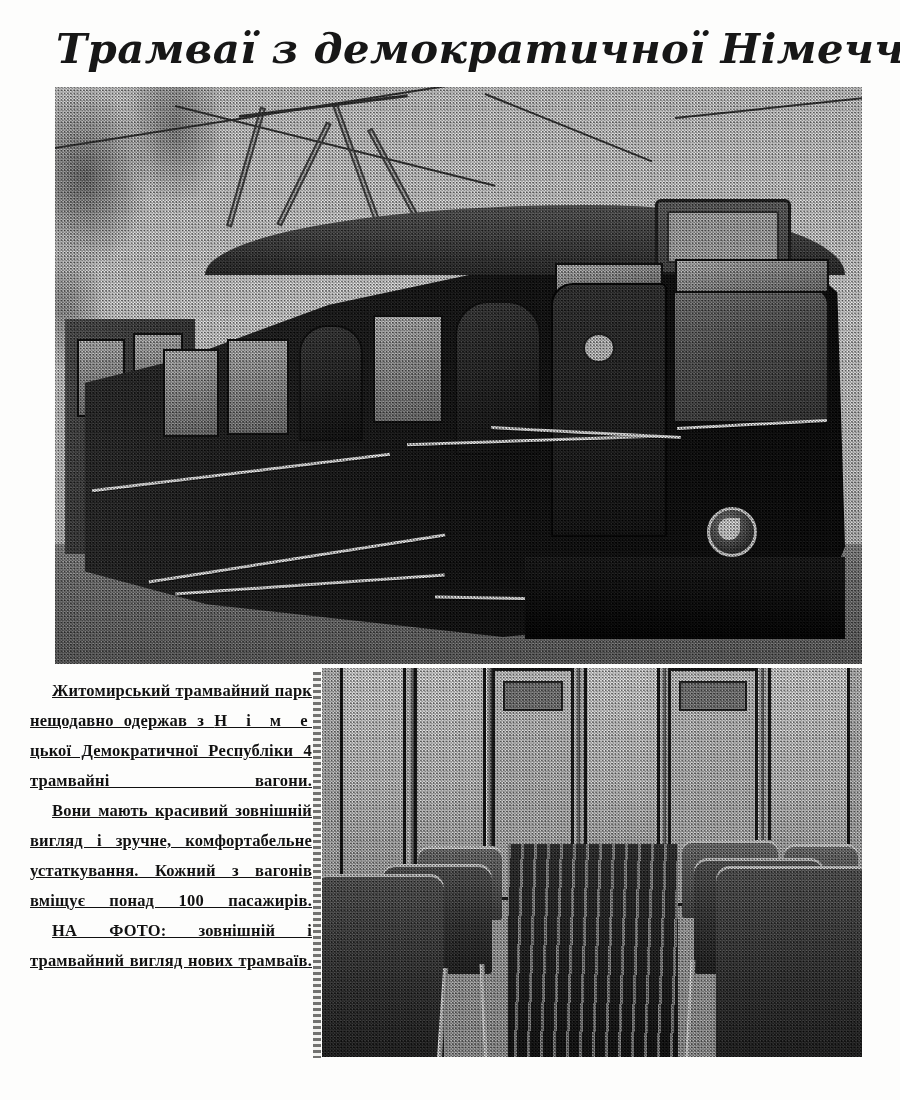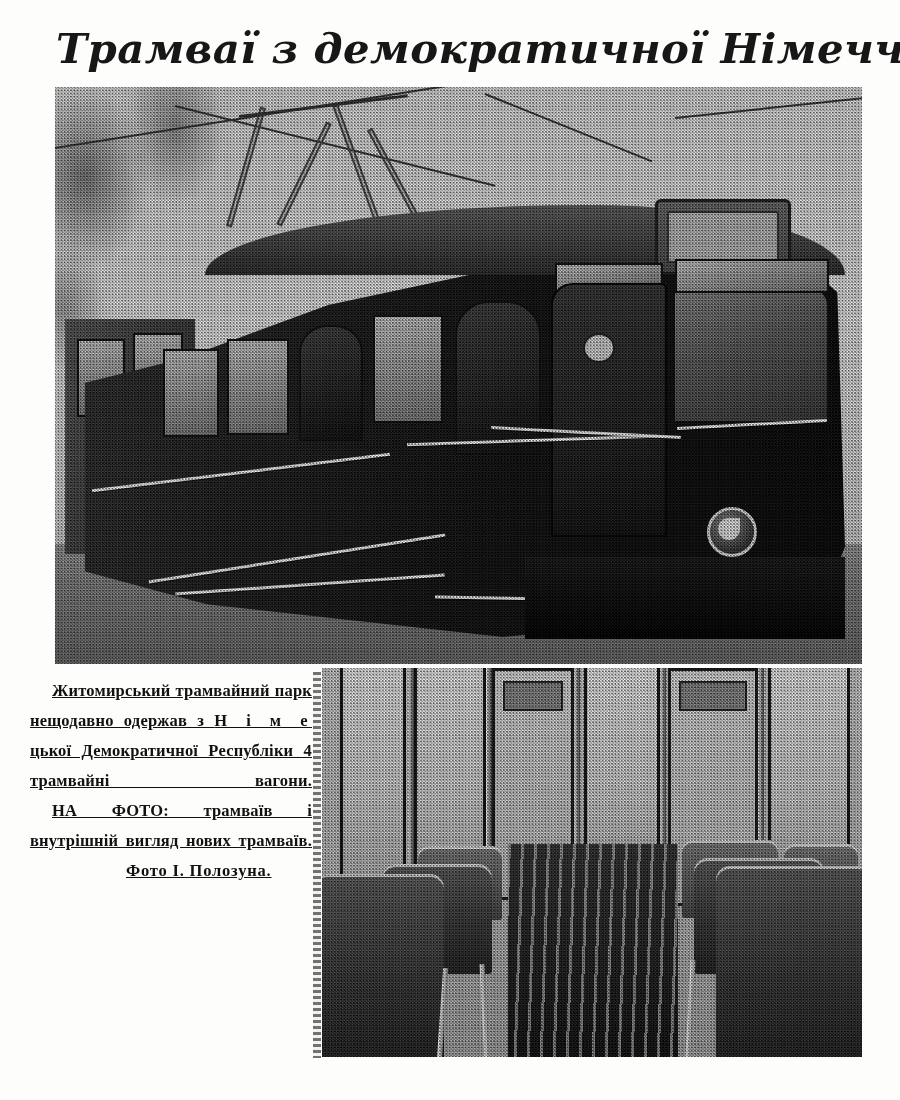--- a/index.html
+++ b/index.html
@@ -375,19 +375,19 @@
     <div class="halftone"></div>
     <div class="grain"></div>
   </div>
 
   <div class="gutter"></div>
 
   <div class="col">
 
     <p class="indent last-justify"><span>Житомирський трамвайний парк нещодавно одержав з </span><span class="spaced">Н і м е </span><span>цької Демократичної Республіки 4 трамвайні вагони.</span></p>
 
-
-    <p class="indent last-justify">НА ФОТО: трамваїв і внутрішній вигляд нових трамваїв.</p>
-
-    <p class="credit">Фото І. Полозуна.</p>
+    <p class="indent last-justify">Вони мають красивий зовнішній вигляд і зручне, комфортабельне устаткування. Кожний з вагонів вміщує понад 100 пасажирів.</p>
+
+    <p class="indent last-justify">НА ФОТО: зовнішній і трамвайний вигляд нових трамваїв.</p>
+
   </div>
 
 </div>
 
 </body></html>

